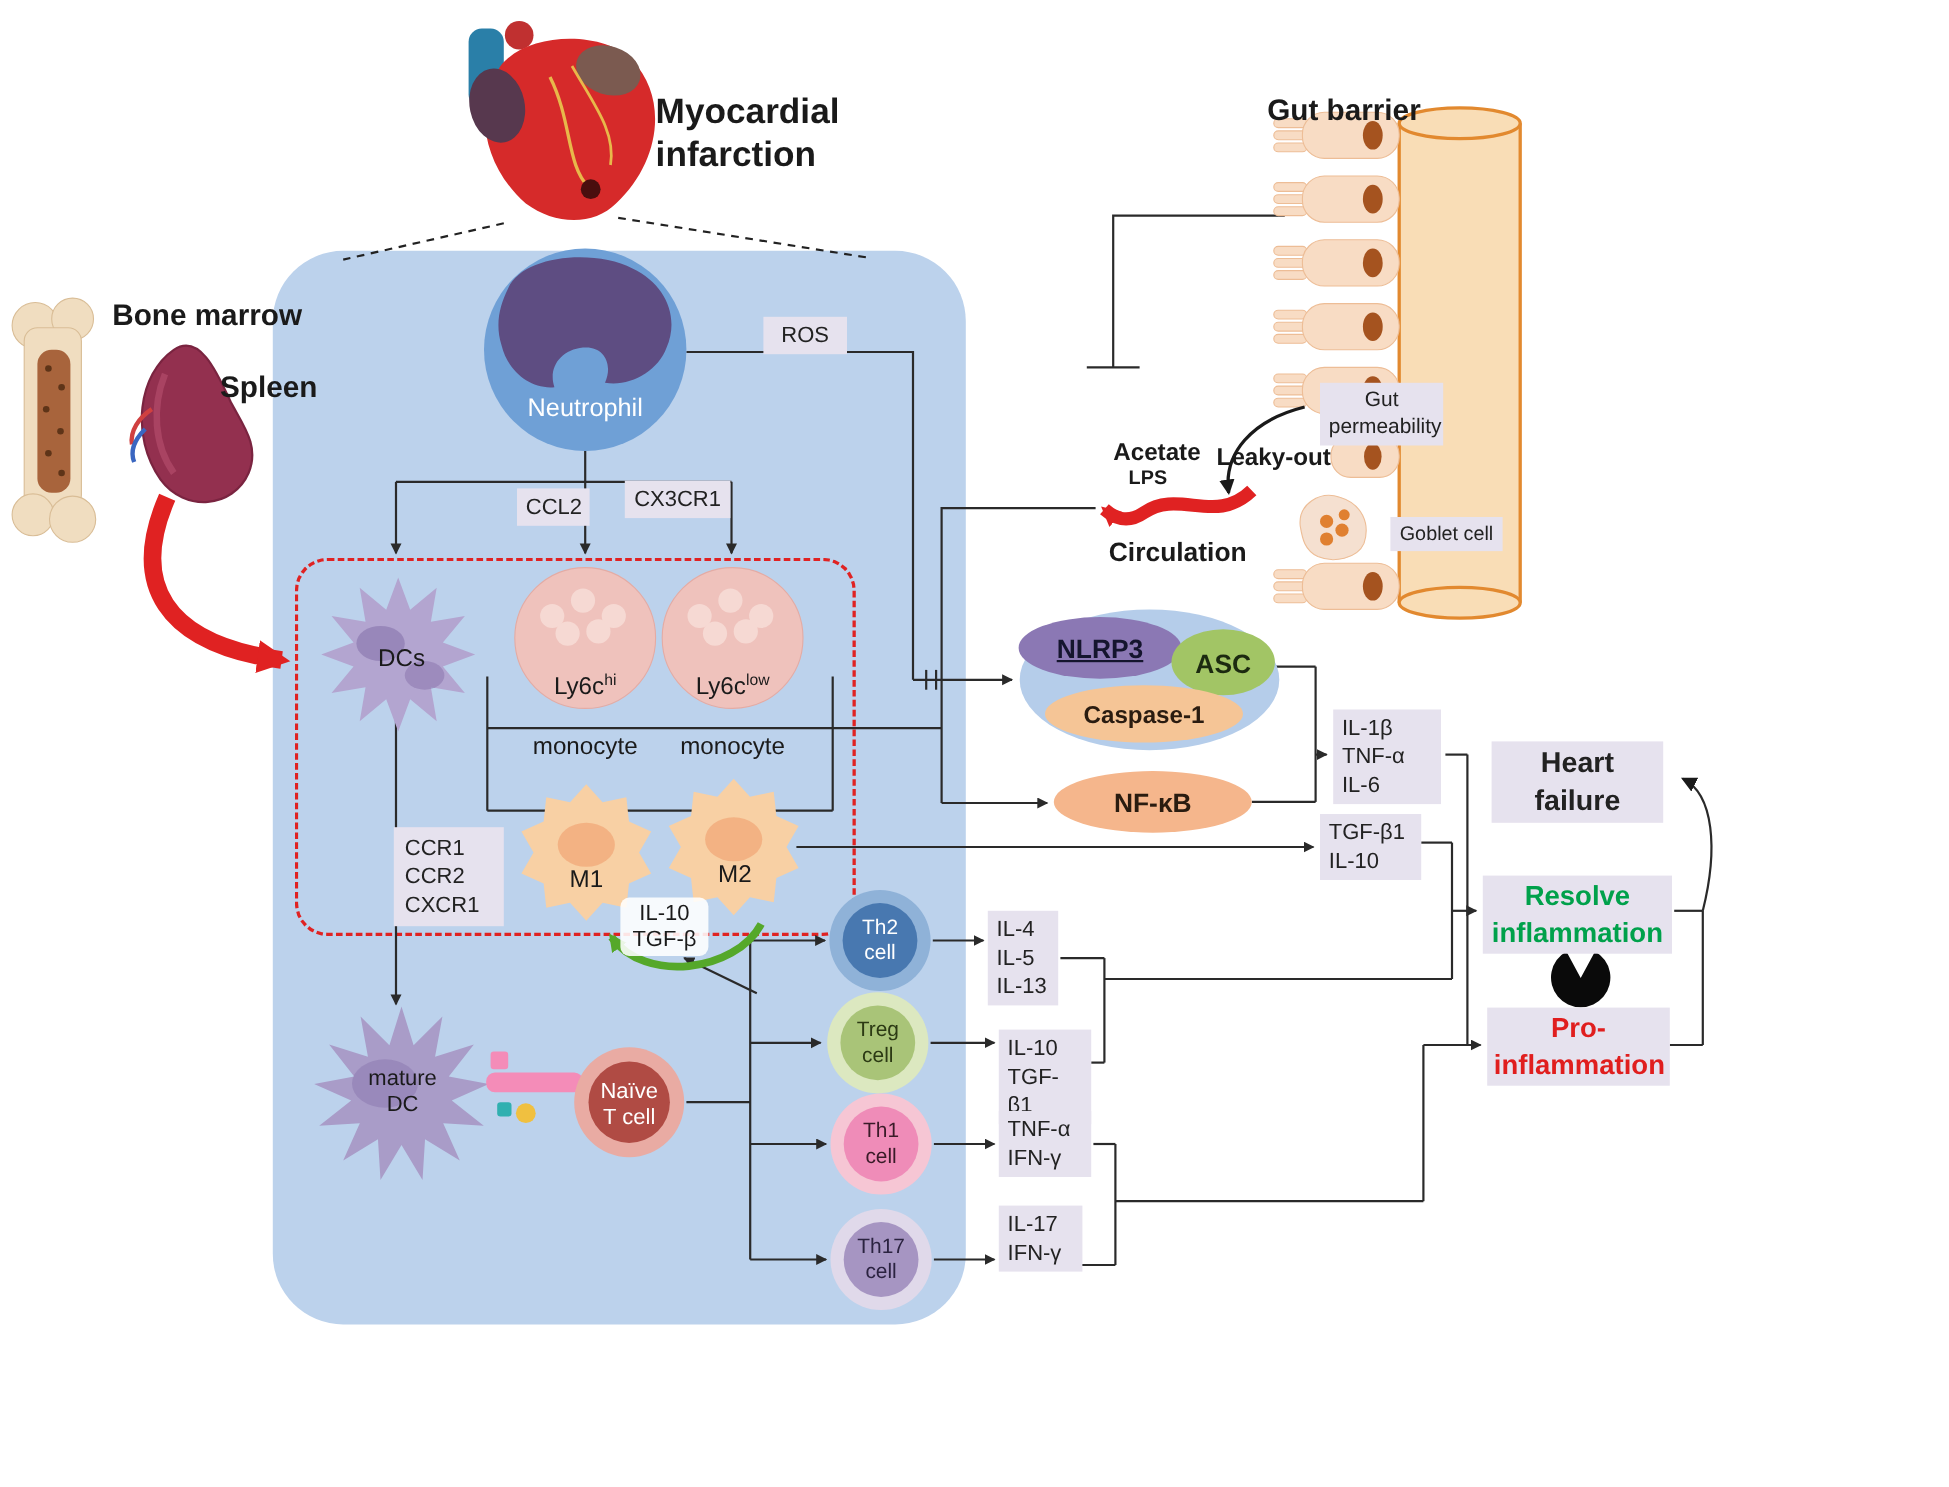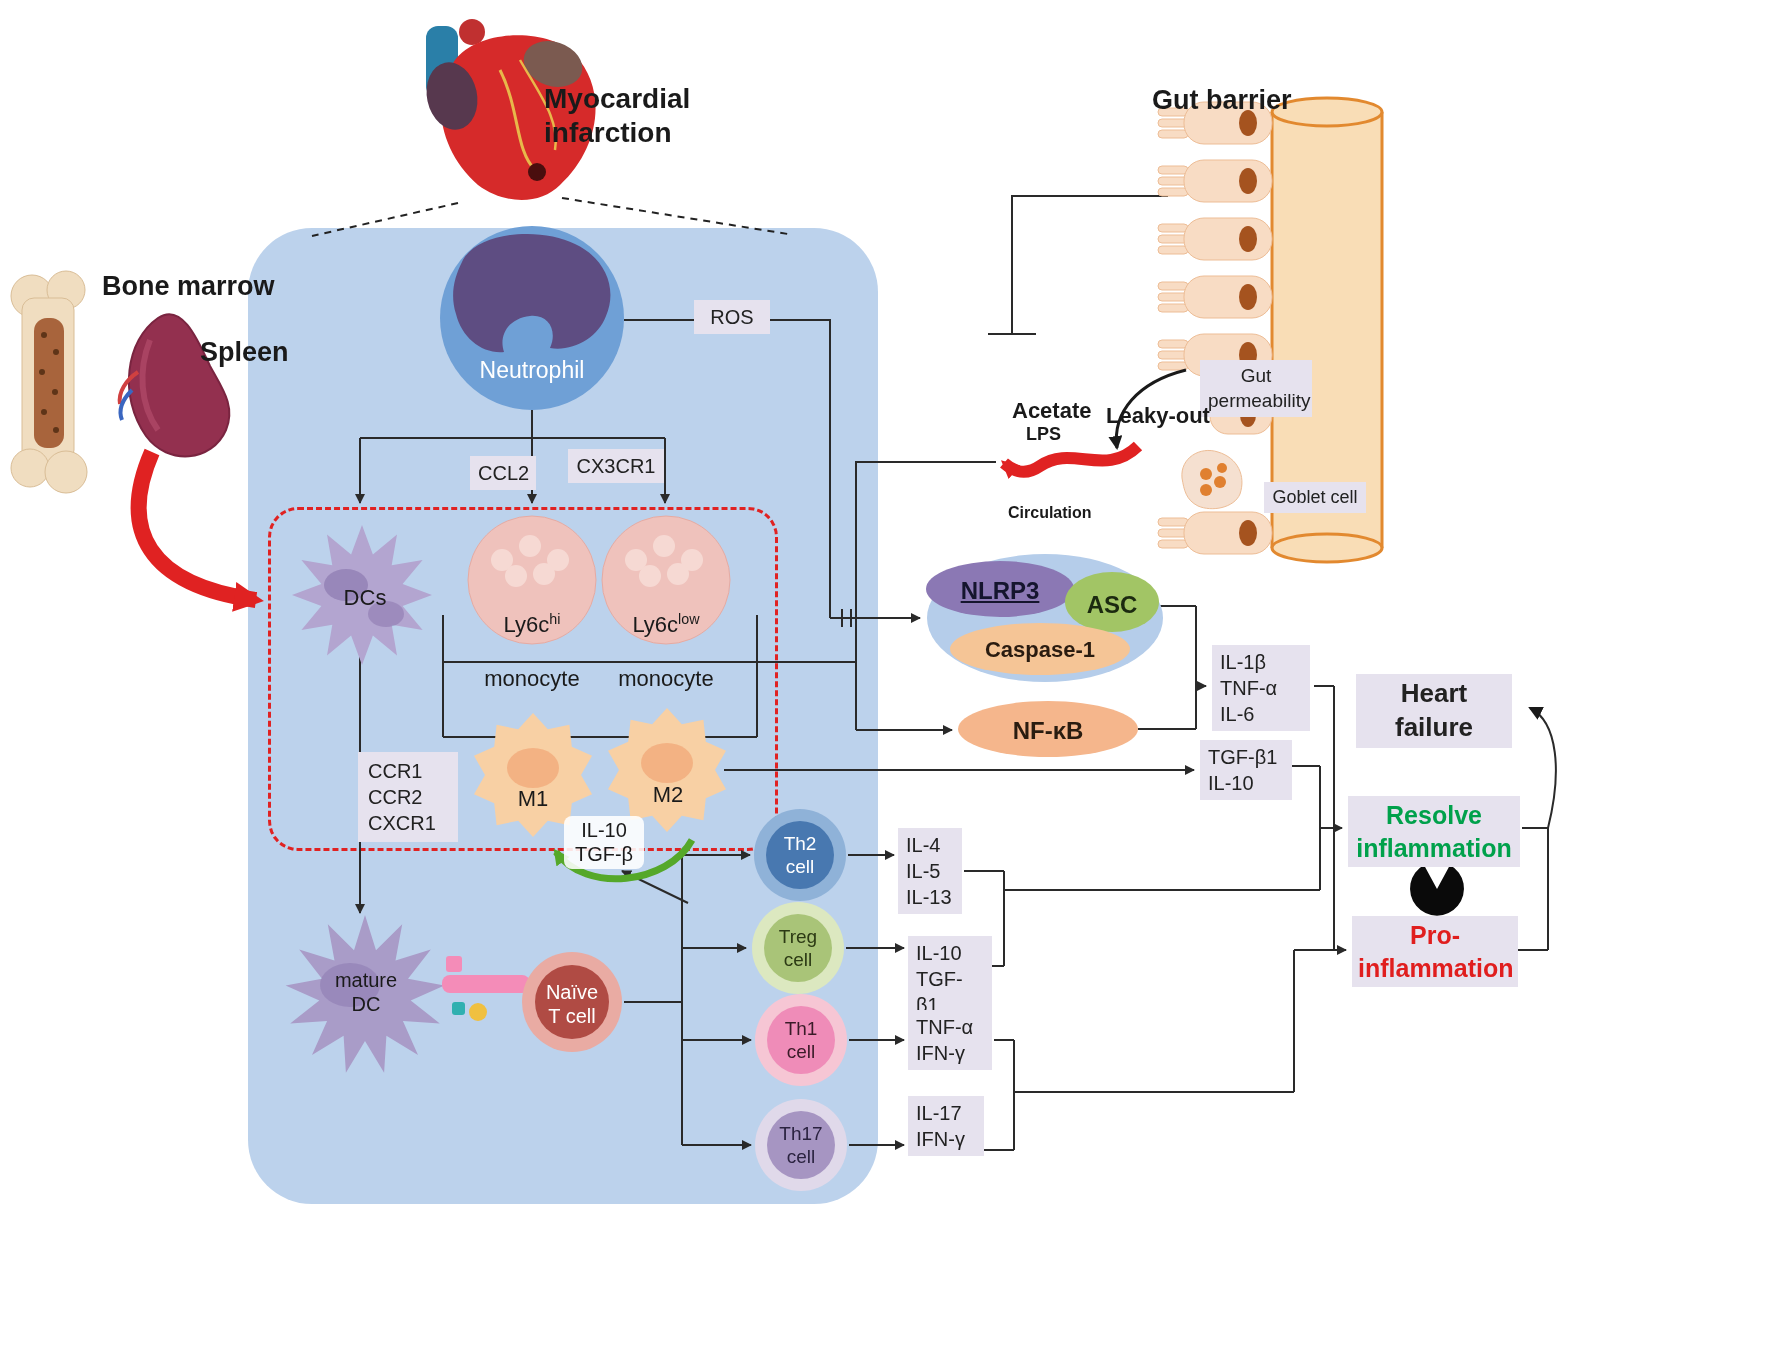--- a/index.html
+++ b/index.html
@@ -4,21 +4,21 @@
 <style>
   html,body{margin:0;padding:0;background:#ffffff;}
   #canvas{position:relative;width:1772px;height:1352px;overflow:hidden;
           font-family:"Liberation Sans",sans-serif;color:#1a1a1a;}
   .lbl{position:absolute;white-space:pre-line;line-height:1.22;z-index:5;}
   .bold{font-weight:bold;}
   .center{text-align:center;}
   .box{position:absolute;background:var(--box-lavender,#e6e2ee);color:#222;
        font-size:20px;line-height:1.3;padding:4px 8px;white-space:pre-line;z-index:5;}
   .box.listy{text-align:left;}
-  .box.centered{text-align:center;margin-top:12px;}
+  .box.centered{text-align:center;}
   #blue-panel{position:absolute;left:248px;top:228px;width:630px;height:976px;
       background:var(--panel-blue,#bcd2ec);border-radius:64px;z-index:0;}
   #red-dashed{position:absolute;left:268px;top:507px;width:504px;height:338px;
       border:3px dashed var(--accent-red,#e02222);border-radius:30px;z-index:1;}
   #shapes{position:absolute;left:0;top:0;z-index:2;}
   .outcome{font-weight:bold;font-size:25px;text-align:center;padding:3px 6px;}
   .green-text{color:var(--resolve-green,#00a14b);}
   .red-text{color:var(--pro-red,#e01e1e);}
   sup{font-size:0.65em;}
 </style>
@@ -257,21 +257,21 @@
 
     <path d="M1186,370 C1138,382 1112,412 1117,448" stroke="#1a1a1a" stroke-width="3" fill="none" marker-end="url(#m-black2)"></path>
 
     <path d="M1138,446 C1105,478 1072,444 1040,466 C1024,477 1012,470 1004,463" stroke="#e02222" stroke-width="12" fill="none" marker-end="url(#m-red)"></path>
 
     <g transform="translate(1437,889) rotate(-90)">
       <path d="M0,0 L24,-13 A27,27 0 1 0 24,13 Z" fill="#0a0a0a"></path>
     </g>
   </svg>
 
-  <div class="lbl bold" style="left:544px;top:82px;width:170px;font-size:28px;">Myocardial
+  <div class="lbl bold" style="left:596px;top:82px;width:170px;font-size:32px;">Myocardial
 infarction</div>
   <div class="lbl bold" style="left:102px;top:270px;width:200px;font-size:27px;">Bone marrow</div>
   <div class="lbl bold" style="left:200px;top:308px;width:110px;font-size:27px;margin-top:28px;">Spleen</div>
   <div class="lbl bold" style="left:1152px;top:84px;width:160px;font-size:27px;">Gut barrier</div>
 
   <div class="lbl center" style="left:462px;top:356px;width:140px;font-size:23px;color:#ffffff;">Neutrophil</div>
 
   <div class="box centered" style="left:694px;top:288px;width:60px;">ROS</div>
   <div class="box centered" style="left:470px;top:444px;width:50px;">CCL2</div>
   <div class="box centered" style="left:568px;top:437px;width:80px;">CX3CR1</div>
@@ -338,15 +338,15 @@
 inflammation</div>
   <div class="box outcome red-text" style="left:1352px;top:916px;width:154px;">Pro-
 inflammation</div>
 
   <div class="box centered" style="left:1200px;top:348px;width:96px;font-size:19px;">Gut
 permeability</div>
   <div class="box centered" style="left:1264px;top:470px;width:86px;font-size:18px;">Goblet cell</div>
   <div class="lbl bold" style="left:1106px;top:403px;width:120px;font-size:22px;">Leaky-out</div>
   <div class="lbl bold" style="left:1012px;top:398px;width:110px;font-size:22px;">Acetate</div>
   <div class="lbl bold" style="left:1026px;top:424px;width:60px;font-size:18px;">LPS</div>
-  <div class="lbl bold" style="left:1008px;top:503px;width:140px;font-size:16px;">Circulation</div>
+  <div class="lbl bold" style="left:1008px;top:488px;width:140px;font-size:24px;">Circulation</div>
 
 </div>
 
 </body></html>

